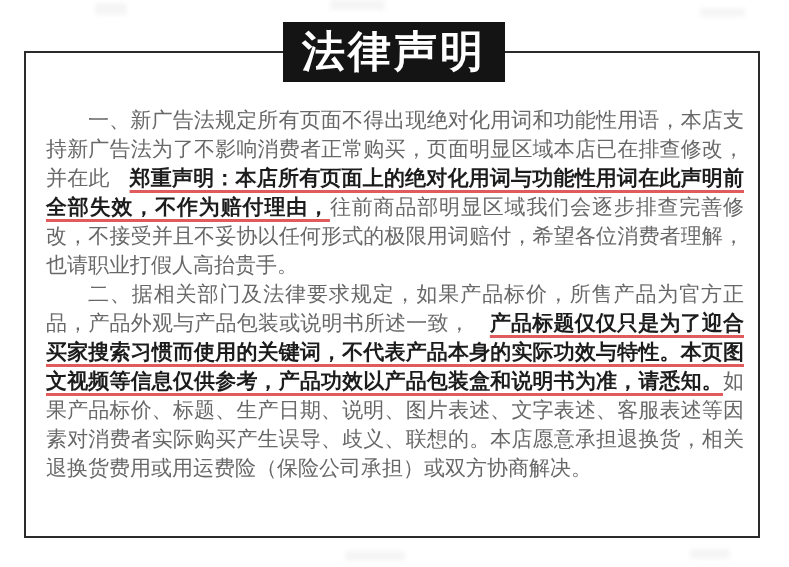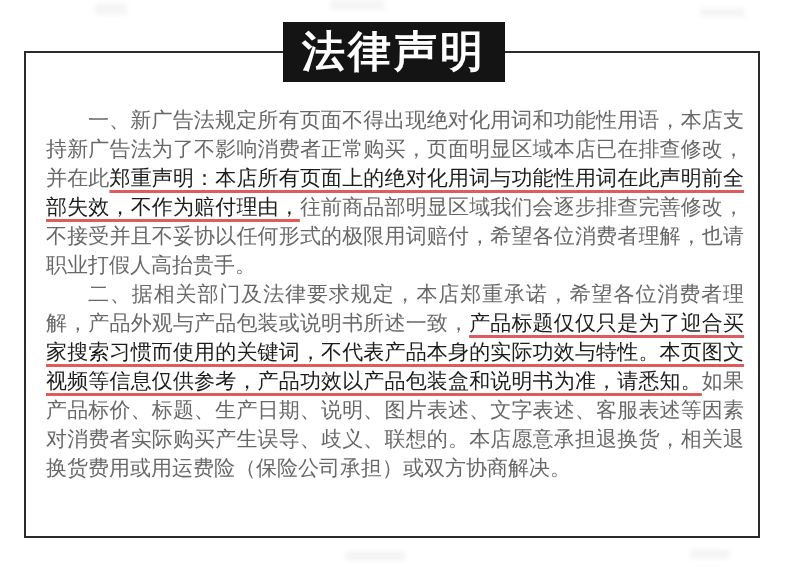--- a/index.html
+++ b/index.html
@@ -45,26 +45,27 @@
     position:absolute;left:46px;top:106px;width:698px;
     font-size:21px;line-height:29px;
     color:var(--body-text);
     text-align:justify;
     z-index:2;
   }
   .para{margin:0;text-indent:2em;}
   .seg-normal{}
   .seg-bold{font-weight:bold;color:var(--strong-text);}
   .seg-em{
-    font-weight:normal;color:var(--strong-text);
+    font-weight:bold;color:var(--strong-text);
     text-decoration:underline;
     text-decoration-color:var(--underline);
     text-decoration-thickness:3px;
     text-underline-offset:5px;
     text-decoration-skip-ink:none;
+    margin-left:20px;
   }
   
   .smudge{
     position:absolute;background:#e9e9e9;opacity:.45;
     filter:blur(2px);border-radius:3px;
   }
   .s1{left:95px;top:3px;width:32px;height:12px;}
   .s2{left:330px;top:0px;width:55px;height:10px;}
   .s3{left:700px;top:8px;width:45px;height:9px;}
   .s4{left:345px;top:551px;width:60px;height:10px;}
@@ -82,16 +83,16 @@
   <div class="smudge s5"></div>
 
   <div class="frame"></div>
 
   <div class="banner">
     <span>法律声明</span>
   </div>
 
   <div class="text">
     <p class="para"><span class="seg-normal">一、新广告法规定所有页面不得出现绝对化用词和功能性用语，本店支持新广告法为了不影响消费者正常购买，页面明显区域本店已在排查修改，并在此</span><span class="seg-em">郑重声明：本店所有页面上的绝对化用词与功能性用词在此声明前全部失效，不作为赔付理由，</span><span class="seg-normal">往前商品部明显区域我们会逐步排查完善修改，不接受并且不妥协以任何形式的极限用词赔付，希望各位消费者理解，也请职业打假人高抬贵手。</span></p>
-    <p class="para"><span class="seg-normal">二、据相关部门及法律要求规定，本店郑重承诺，希望各位消费者理解，产品外观与产品包装或说明书所述一致，</span><span class="seg-em">产品标题仅仅只是为了迎合买家搜索习惯而使用的关键词，不代表产品本身的实际功效与特性。本页图文视频等信息仅供参考，产品功效以产品包装盒和说明书为准，请悉知。</span><span class="seg-normal">如果产品标价、标题、生产日期、说明、图片表述、文字表述、客服表述等因素对消费者实际购买产生误导、歧义、联想的。本店愿意承担退换货，相关退换货费用或用运费险（保险公司承担）或双方协商解决。</span></p>
+    <p class="para"><span class="seg-normal">二、据相关部门及法律要求规定，如果产品标价，所售产品为官方正品，产品外观与产品包装或说明书所述一致，</span><span class="seg-em">产品标题仅仅只是为了迎合买家搜索习惯而使用的关键词，不代表产品本身的实际功效与特性。本页图文视频等信息仅供参考，产品功效以产品包装盒和说明书为准，请悉知。</span><span class="seg-normal">如果产品标价、标题、生产日期、说明、图片表述、文字表述、客服表述等因素对消费者实际购买产生误导、歧义、联想的。本店愿意承担退换货，相关退换货费用或用运费险（保险公司承担）或双方协商解决。</span></p>
   </div>
 
 </div>
 
 </body></html>

